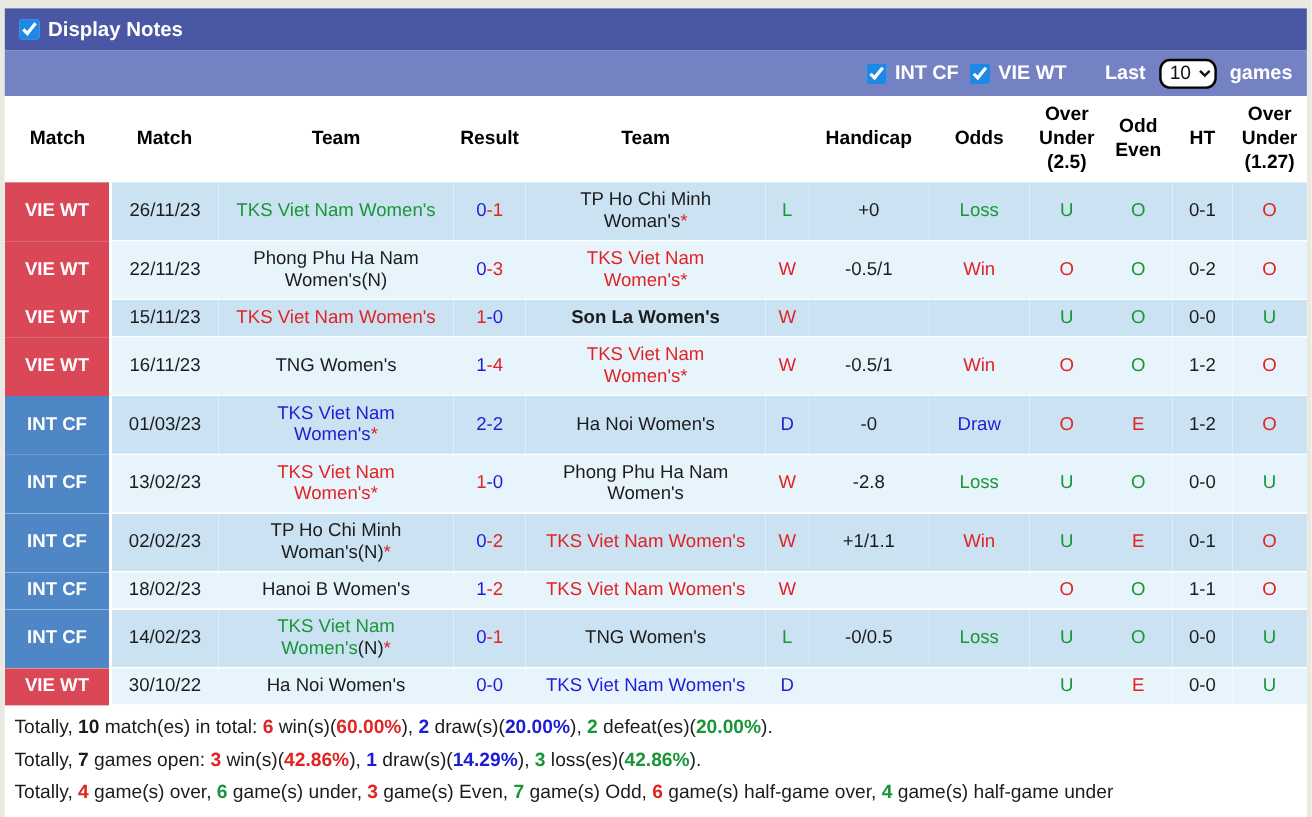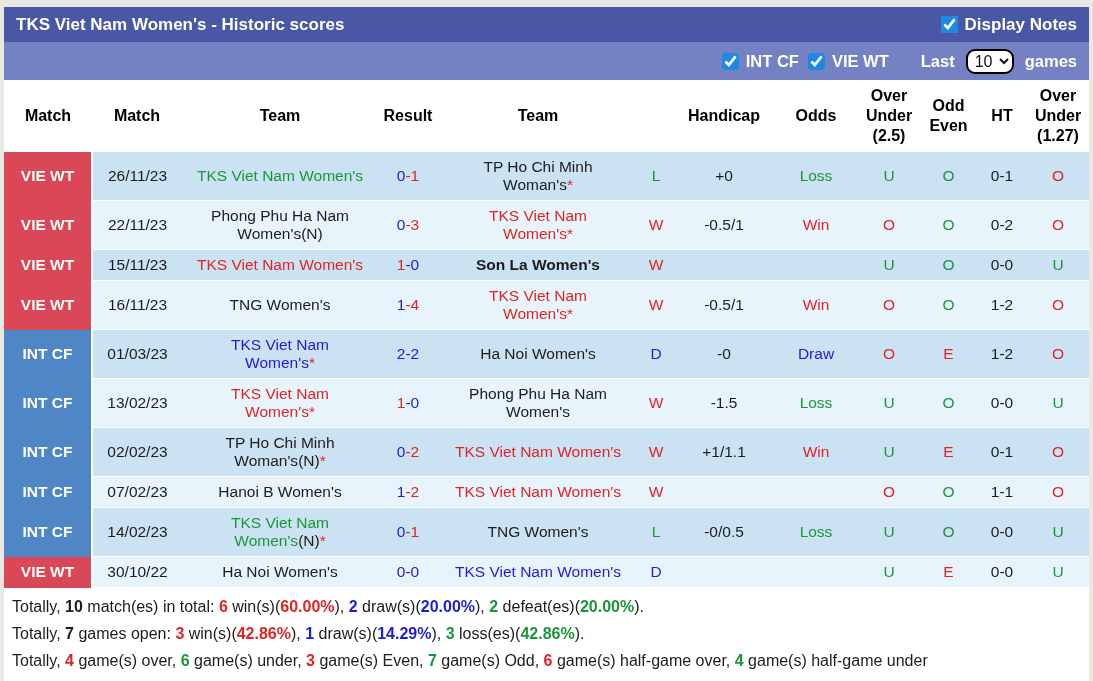--- a/index.html
+++ b/index.html
@@ -59,21 +59,20 @@
   .summary{background:#fff;padding:5px 8px 9px 8px;font-size:16px;color:#1c1c1c;}
   .summary .line{line-height:27px;white-space:nowrap;}
   .b{font-weight:bold;}
 </style>
 </head>
 <body style="background: rgb(233, 233, 225);">
 
 <div class="page">
 
   <div class="titlebar">
-    <span>TKS Viet Nam Women's - Historic scores</span>
     <label class="cb">
       <input type="checkbox" id="cb-notes" checked="" style="">
       <span>Display Notes</span>
     </label>
   </div>
 
   <div class="filterbar">
     <label class="cb">
       <input type="checkbox" id="cb-int" checked="" style="">
       <span>INT CF</span>
@@ -192,21 +191,21 @@
           <td>1-2</td>
           <td><span style="color: rgb(224, 36, 36);">O</span></td>
         </tr>
         <tr class="even">
           <td class="league int">INT CF</td>
           <td>13/02/23</td>
           <td><span style="color: rgb(224, 36, 36);">TKS Viet Nam</span><br><span style="color: rgb(224, 36, 36);">Women's</span><span style="color: rgb(224, 36, 36);">*</span></td>
           <td><span style="color: rgb(224, 36, 36);">1</span><span style="color: rgb(29, 29, 212);">-0</span></td>
           <td><span style="color: rgb(28, 28, 28);">Phong Phu Ha Nam</span><br><span style="color: rgb(28, 28, 28);">Women's</span></td>
           <td><span style="color: rgb(224, 36, 36);">W</span></td>
-          <td>-1.5</td>
+          <td>-2.8</td>
           <td><span style="color: rgb(26, 150, 57);">Loss</span></td>
           <td><span style="color: rgb(26, 150, 57);">U</span></td>
           <td><span style="color: rgb(26, 150, 57);">O</span></td>
           <td>0-0</td>
           <td><span style="color: rgb(26, 150, 57);">U</span></td>
         </tr>
         <tr class="odd">
           <td class="league int">INT CF</td>
           <td>02/02/23</td>
           <td><span style="color: rgb(28, 28, 28);">TP Ho Chi Minh</span><br><span style="color: rgb(28, 28, 28);">Woman's</span><span style="color: rgb(28, 28, 28);">(N)</span><span style="color: rgb(224, 36, 36);">*</span></td>
@@ -215,21 +214,21 @@
           <td><span style="color: rgb(224, 36, 36);">W</span></td>
           <td>+1/1.1</td>
           <td><span style="color: rgb(224, 36, 36);">Win</span></td>
           <td><span style="color: rgb(26, 150, 57);">U</span></td>
           <td><span style="color: rgb(224, 36, 36);">E</span></td>
           <td>0-1</td>
           <td><span style="color: rgb(224, 36, 36);">O</span></td>
         </tr>
         <tr class="even">
           <td class="league int">INT CF</td>
-          <td>07/02/23</td>
+          <td>18/02/23</td>
           <td><span style="color: rgb(28, 28, 28);">Hanoi B Women's</span></td>
           <td><span style="color: rgb(29, 29, 212);">1</span><span style="color: rgb(224, 36, 36);">-2</span></td>
           <td><span style="color: rgb(224, 36, 36);">TKS Viet Nam Women's</span></td>
           <td><span style="color: rgb(224, 36, 36);">W</span></td>
           <td></td>
           <td></td>
           <td><span style="color: rgb(224, 36, 36);">O</span></td>
           <td><span style="color: rgb(26, 150, 57);">O</span></td>
           <td>1-1</td>
           <td><span style="color: rgb(224, 36, 36);">O</span></td>

